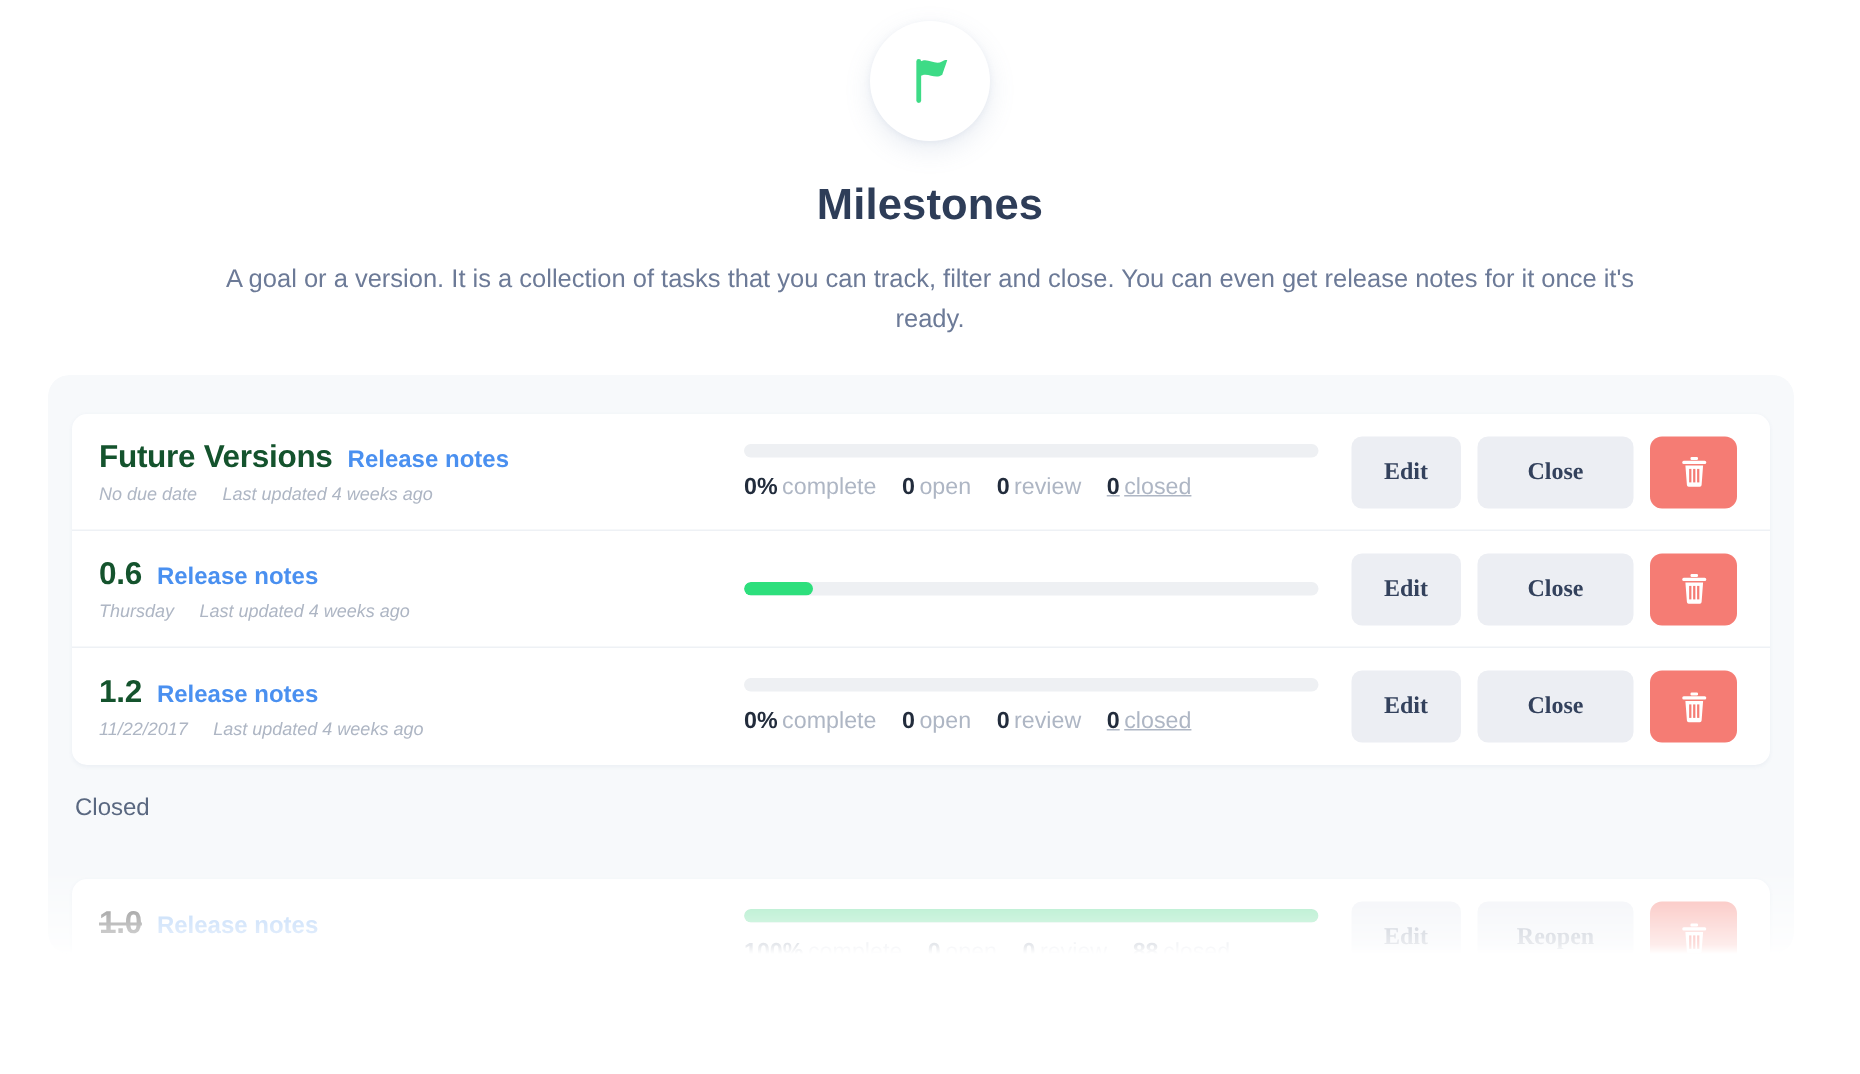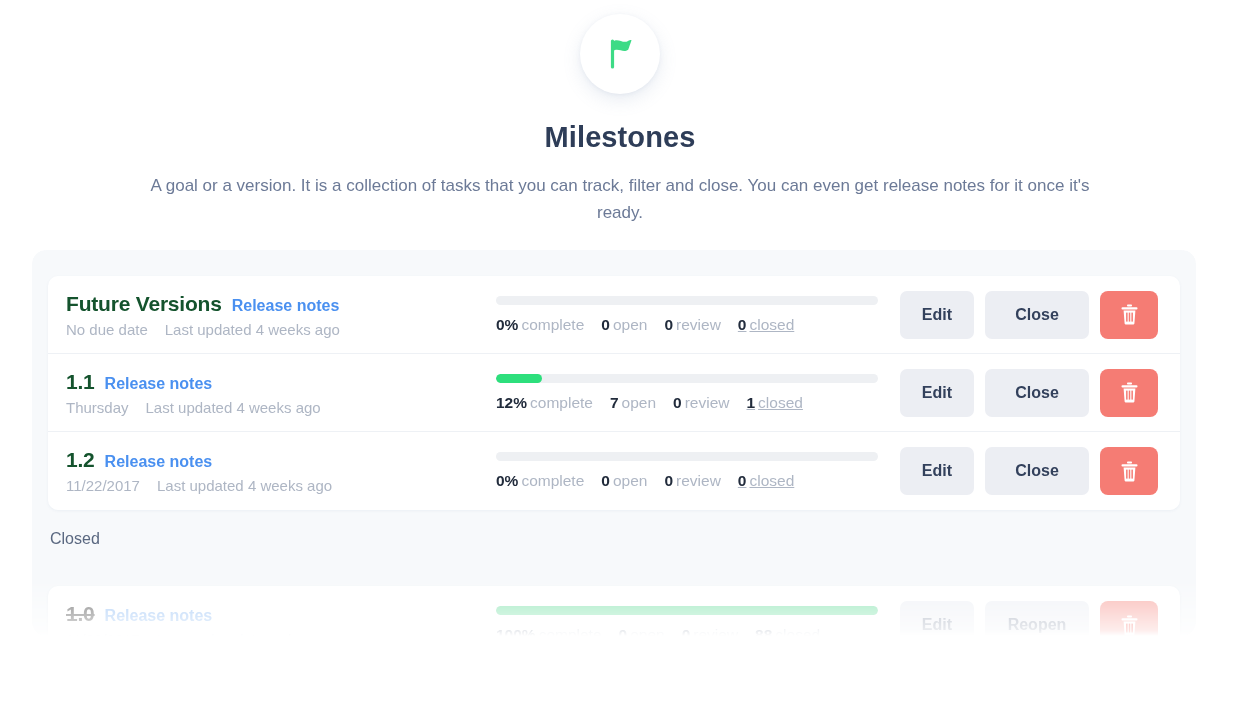--- a/index.html
+++ b/index.html
@@ -110,23 +110,24 @@
   }
   .ms-name.struck { text-decoration: line-through; }
   .release-link {
     font-size: 16px;
     font-weight: bold;
     color: #4a90f0;
     cursor: pointer;
   }
   .row-meta {
     margin-top: 5px;
-    font-size: 15px;
+    font-size: 12px;
     color: #aeb6c4;
     white-space: nowrap;
+    font-style: italic;
   }
   .row-meta .due { margin-right: 17px; }
 
   
   .row-mid {
     flex: 1 1 auto;
     padding-right: 22px;
     min-width: 0;
   }
   .bar-track {
@@ -159,21 +160,21 @@
     display: flex;
     align-items: center;
     gap: 11px;
     flex: 0 0 auto;
   }
   .btn {
     border: none;
     background: #eceef3;
     border-radius: 7px;
     color: #33415c;
-    font-family: Liberation Sans, sans-serif;
+    font-family: Liberation Serif, serif;
     font-size: 16px;
     font-weight: bold;
     height: 48px;
     padding: 0 22px;
     min-width: 62px;
     cursor: pointer;
   }
   .btn.wide { min-width: 104px; }
   .btn-delete {
     width: 58px;
@@ -244,30 +245,29 @@
                   <rect x="8.75" y="8.6" width="1.5" height="9" fill="#f57c74"></rect>
                   <rect x="11.4" y="8.6" width="1.5" height="9" fill="#f57c74"></rect>
                 </svg>
               </span>
             </button>
           </div>
         </div>
         <div class="row">
           <div class="row-left">
             <div class="row-title-line">
-              <span class="ms-name">1.1</span>
+              <span class="ms-name">0.6</span>
               <span class="release-link">Release notes</span>
             </div>
             <div class="row-meta"><span class="due">Thursday</span><span>Last updated 4 weeks ago</span></div>
           </div>
           <div class="row-mid">
             <div class="bar-track">
               <div class="bar-fill" style="width:12%"></div>
             </div>
-            <div class="stats"><span class="grp"><b>12%</b><span>complete</span></span><span class="grp"><b>7</b><span>open</span></span><span class="grp"><b>0</b><span>review</span></span><span class="grp"><b>1</b><span>closed</span></span></div>
           </div>
           <div class="row-actions">
             <button class="btn">Edit</button>
             <button class="btn wide">Close</button>
             <button class="btn-delete">
               <span>
                 <svg width="19" height="21" viewBox="0 0 19 21" aria-hidden="true">
                   <rect x="7" y="0.6" width="5" height="2" rx="0.8" fill="#fff"></rect>
                   <rect x="1.5" y="3.2" width="16" height="2.2" rx="1" fill="#fff"></rect>
                   <path d="M3.6 6.4 H15.4 L14.4 19.4 A1.2 1.2 0 0 1 13.2 20.5 H5.8 A1.2 1.2 0 0 1 4.6 19.4 Z" fill="#fff"></path>

